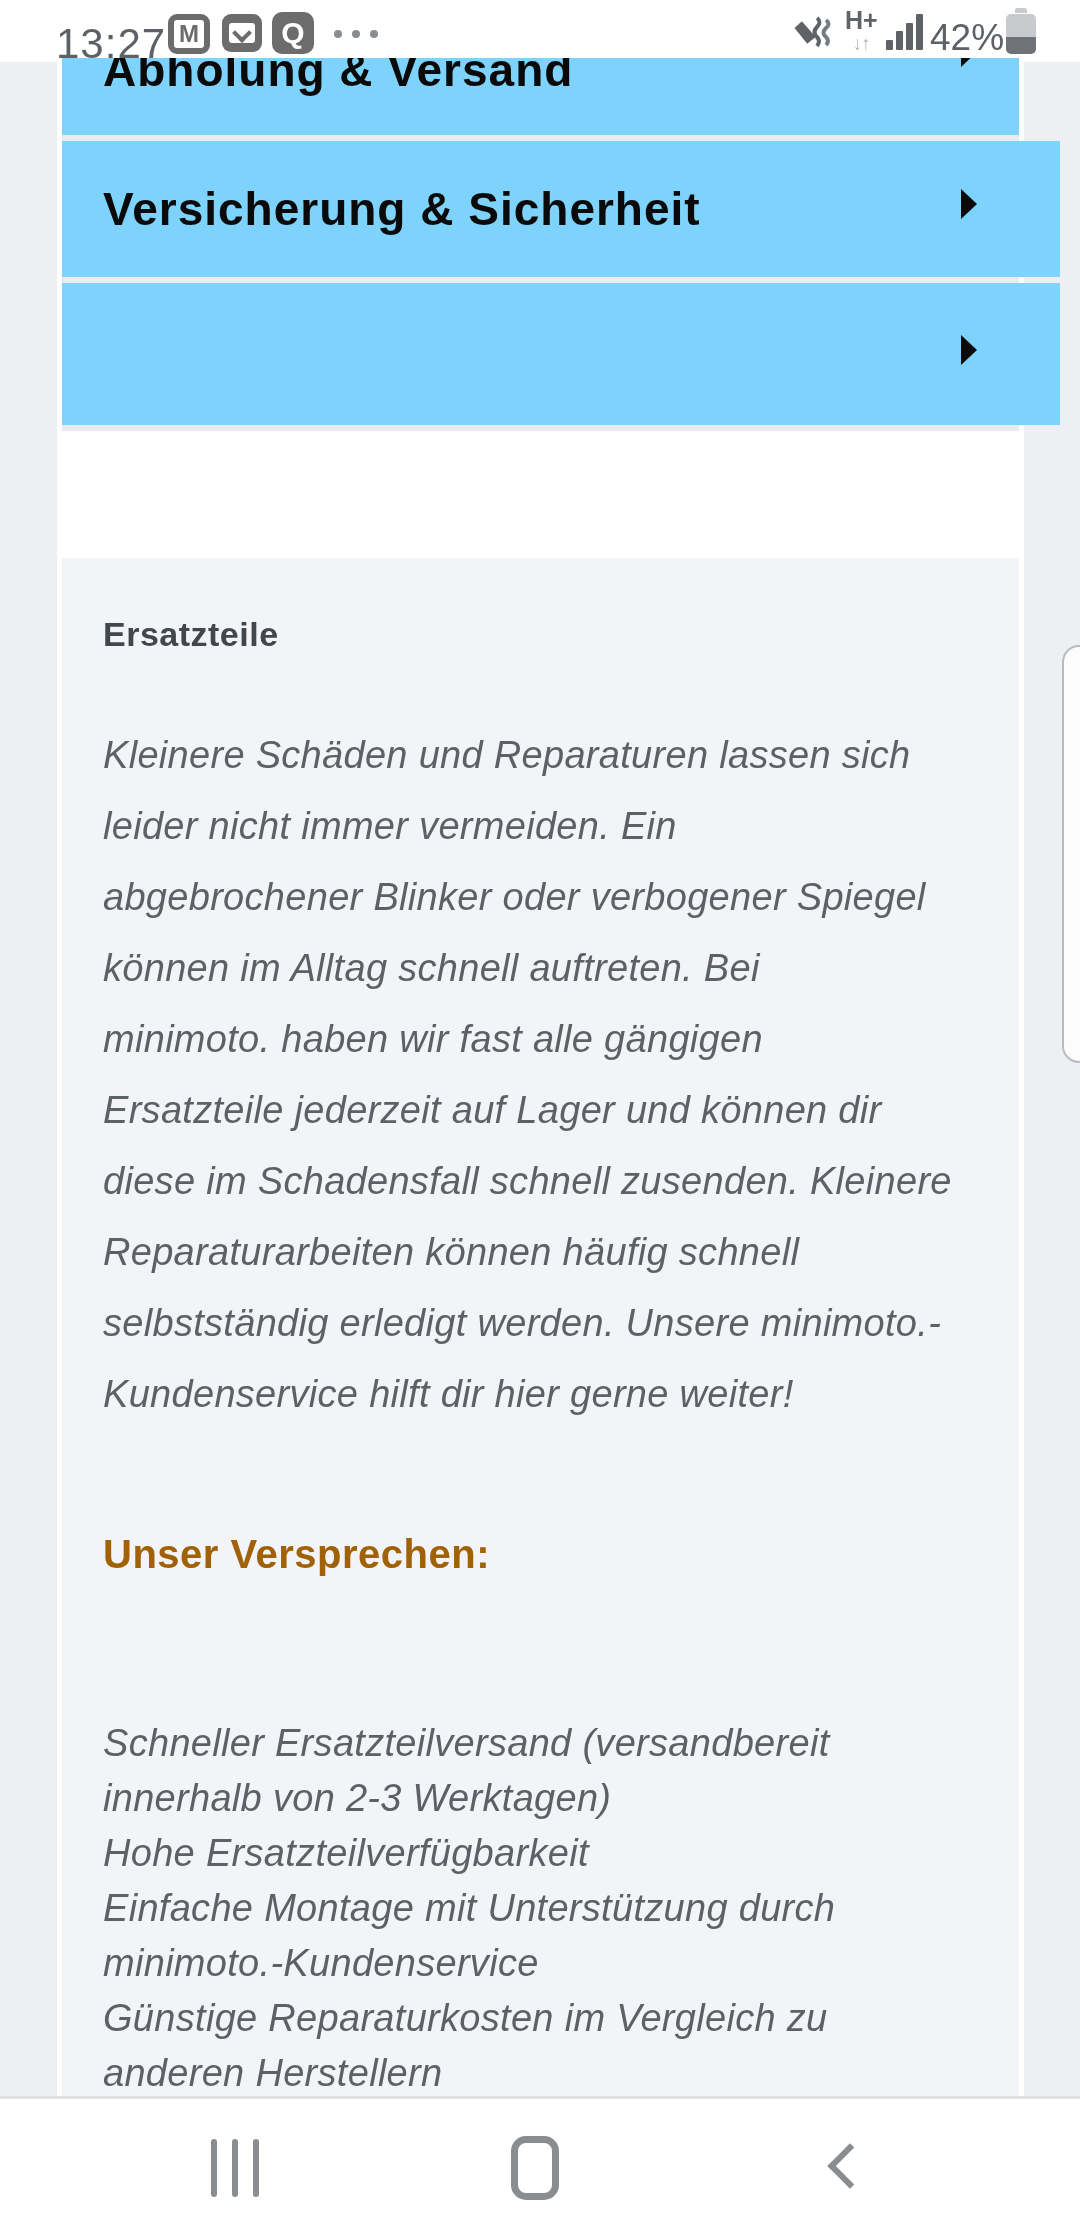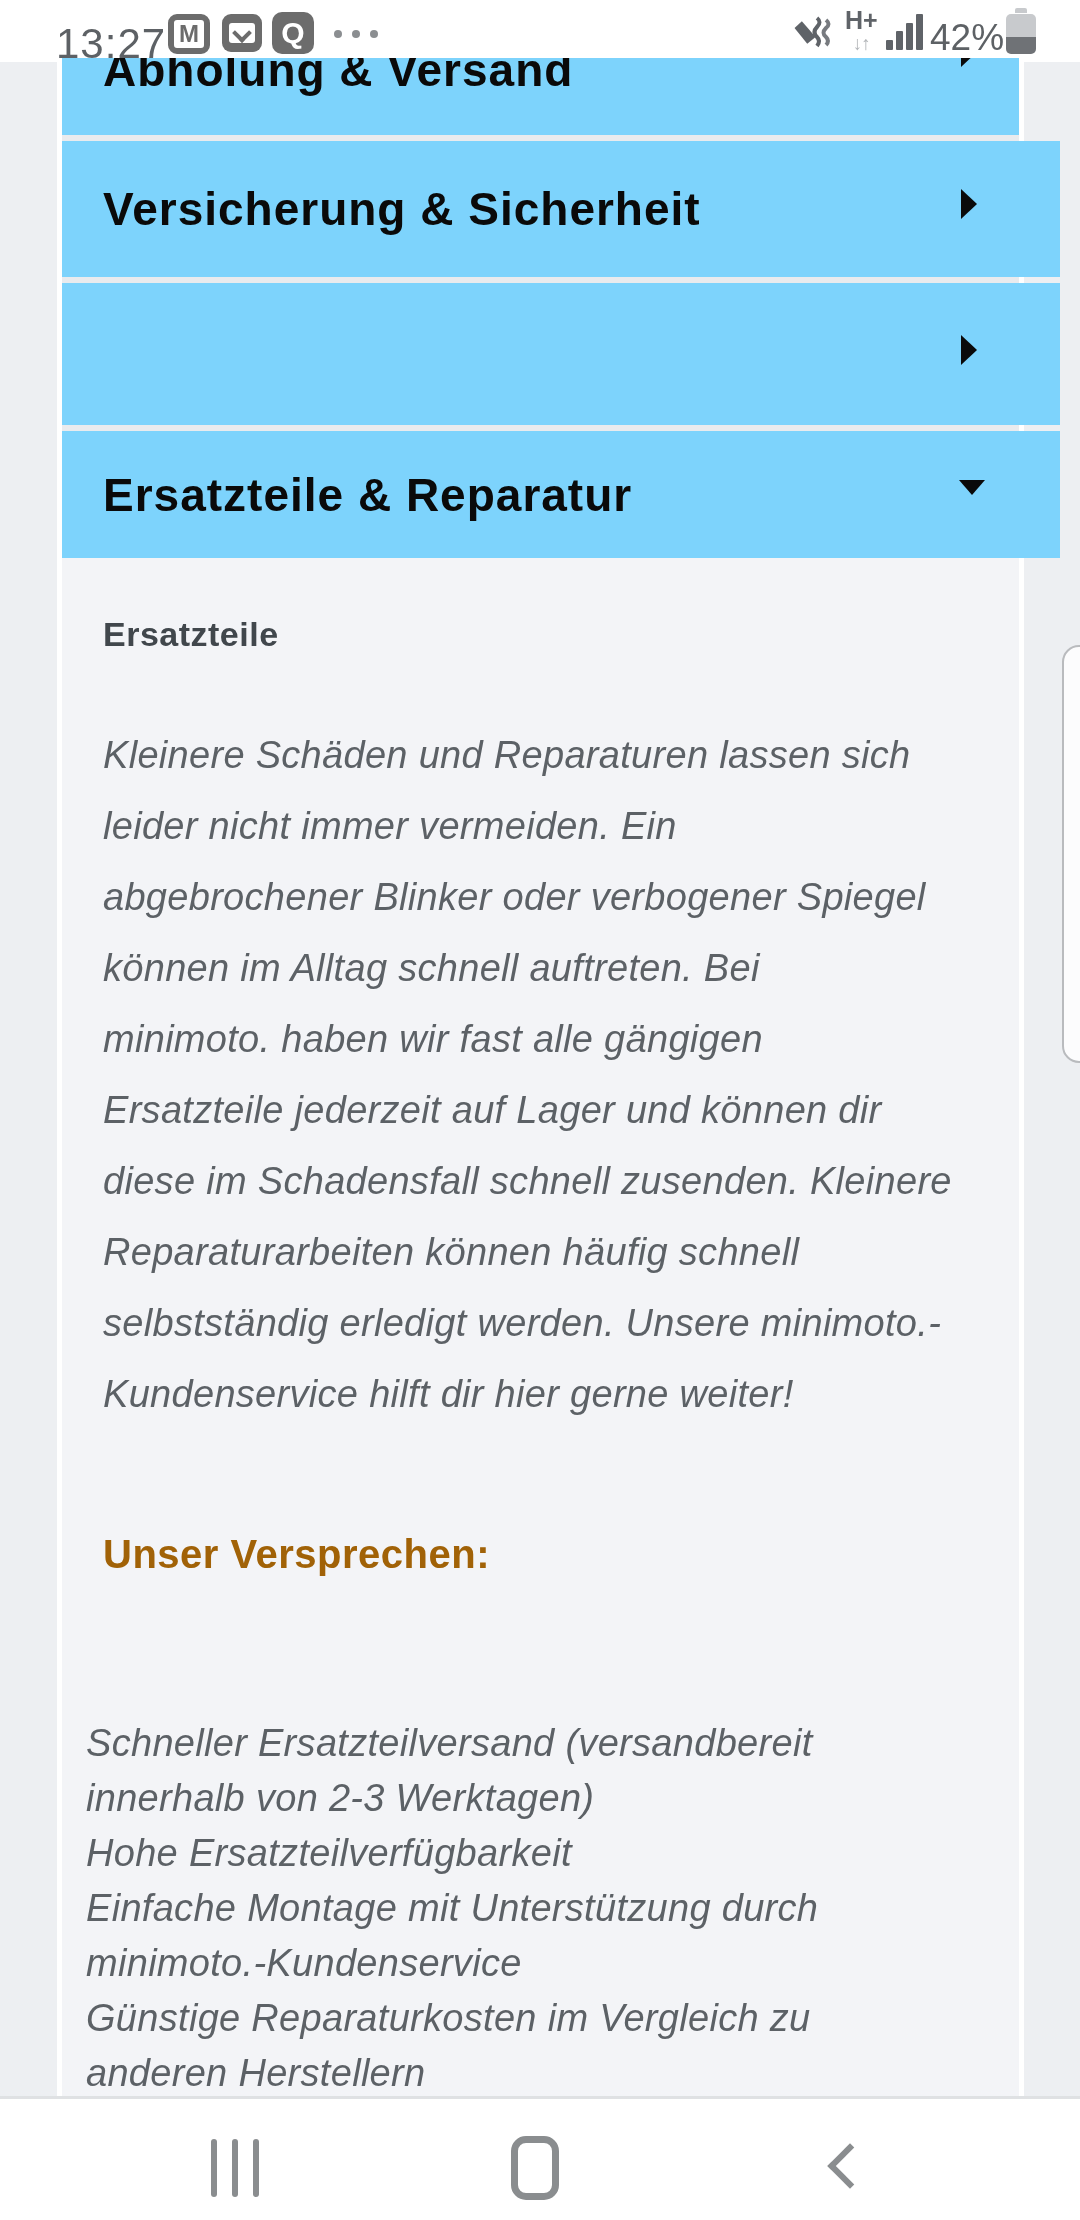--- a/index.html
+++ b/index.html
@@ -61,21 +61,21 @@
   #row-3 .arr-right{top:52px;}
   #gap-2{top:425px;}
   #row-4{top:431px;height:127px;}
   #row-4 .arr-down{top:49px;}
   
   #panel{position:absolute;left:62px;top:558px;width:957px;height:1538px;background:#f3f4f7;z-index:2;overflow:hidden;}
   .sub-heading{position:absolute;left:41px;top:57px;font-size:34px;font-weight:700;color:#41474c;letter-spacing:0.5px;}
   .body-text{font-size:38px;color:#5c6166;letter-spacing:0.3px;white-space:pre;font-style:italic;}
   #paragraph{position:absolute;left:41px;top:162px;line-height:71px;}
   #promise-heading{position:absolute;left:41px;top:974px;font-size:40px;font-weight:700;color:#a16207;letter-spacing:0.5px;}
-  #promise-list{position:absolute;left:24px;top:1158px;line-height:55px;}
+  #promise-list{position:absolute;left:41px;top:1158px;line-height:55px;}
   
   #scrollbar{position:absolute;left:1062px;top:645px;width:32px;height:414px;background:#fcfcfd;
              border:2px solid #b9bbbe;border-radius:17px;z-index:20;}
   
   #navbar{position:absolute;left:0;top:2096px;width:1080px;height:124px;background:#ffffff;
           border-top:3px solid #dfe1e3;box-sizing:border-box;z-index:30;}
   .nav-btn{position:absolute;top:0;height:124px;display:flex;align-items:center;justify-content:center;}
   #nav-recents{left:160px;width:150px;}
   .recents-bars{display:flex;gap:15px;margin-top:14px;}
   .recents-bars i{width:6px;height:58px;background:#8a8d8f;border-radius:3px;}
@@ -151,24 +151,20 @@
     <div class="row-title">Versicherung &amp; Sicherheit</div>
     <div class="arr-right"></div>
   </div>
   <div id="gap-1" class="gap"></div>
 
   <div id="row-3" class="row row-flex">
     <div class="arr-right"></div>
   </div>
   <div id="gap-2" class="gap"></div>
 
-  <div id="row-4" class="row row-flex">
-    <div class="row-title">Ersatzteile &amp; Reparatur</div>
-    <div class="arr-down"></div>
-  </div>
 
   <div id="panel">
     <div class="sub-heading">Ersatzteile</div>
     <div id="paragraph" class="body-text">Kleinere Schäden und Reparaturen lassen sich
 leider nicht immer vermeiden. Ein
 abgebrochener Blinker oder verbogener Spiegel
 können im Alltag schnell auftreten. Bei
 minimoto. haben wir fast alle gängigen
 Ersatzteile jederzeit auf Lager und können dir
 diese im Schadensfall schnell zusenden. Kleinere

